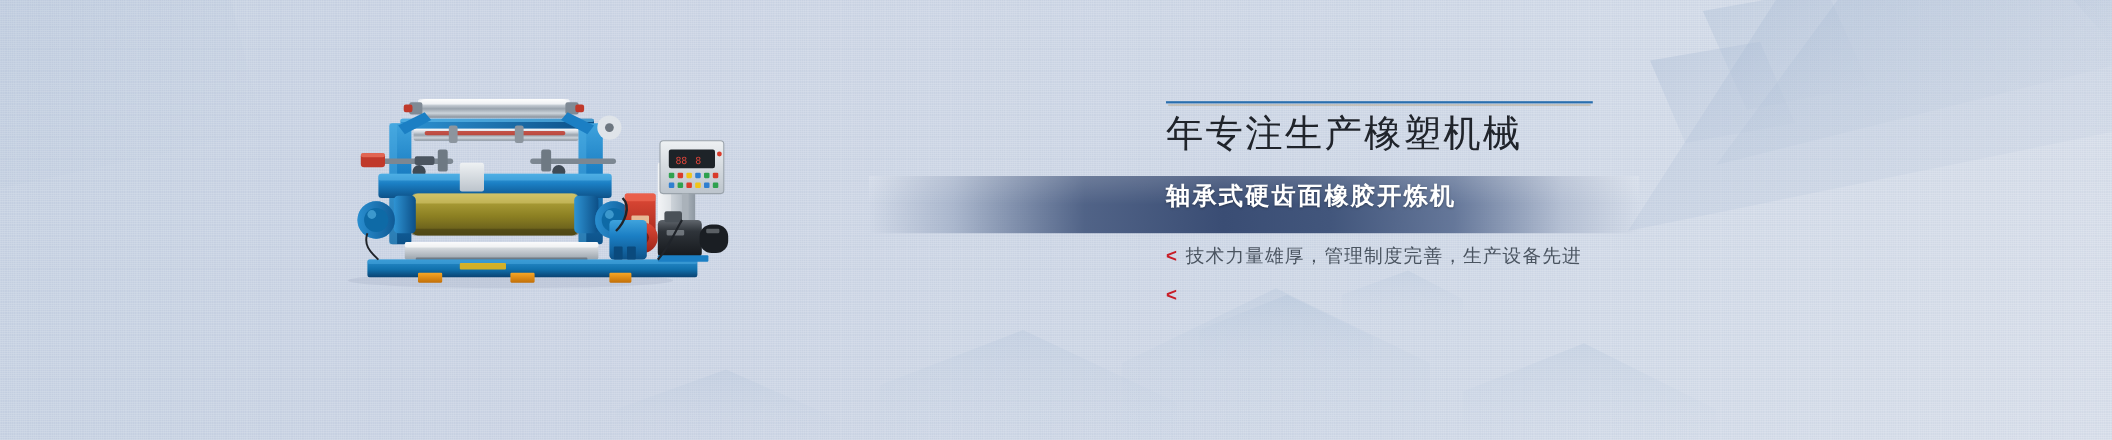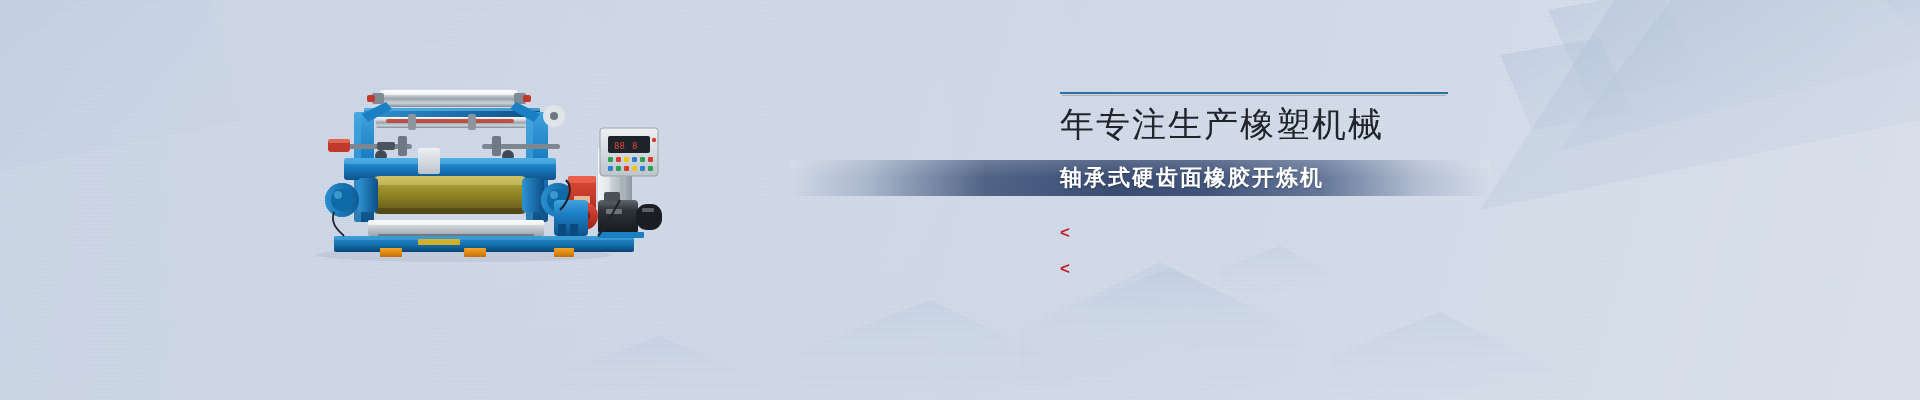--- a/index.html
+++ b/index.html
@@ -69,36 +69,36 @@
     position: absolute; left: 0; top: 0; width: 388px; height: 2px;
     background: #2a6fae;
   }
   .rule-tan {
     position: absolute; left: 2px; top: 3px; width: 384px; height: 1px;
     background: rgba(176,160,130,0.75);
   }
 
   .headline {
     margin: 9px 0 0 0;
-    font-family: Liberation Serif, serif;
+    font-family: Liberation Mono, monospace;
     font-size: 34px;
     line-height: 1.08;
     letter-spacing: 2px;
     color: #20242b;
     white-space: nowrap;
     font-weight: 400;
   }
 
   
   .subbar-wrap {
     position: absolute;
     left: -270px;
     top: 68px;
     width: 700px;
-    height: 36px;
+    height: 52px;
   }
   .subbar-bg {
     position: absolute; inset: 0;
     background: linear-gradient(90deg,
       rgba(198,208,224,0.0)   0%,
       rgba(140,156,184,0.55) 11%,
       rgba(74,93,130,0.95)   28%,
       rgba(58,77,116,1)      46%,
       rgba(66,86,124,1)      60%,
       rgba(92,111,147,0.92)  76%,
@@ -387,20 +387,21 @@
 
     <div class="subbar-wrap">
       <div class="subbar-bg"></div>
       <div class="subbar-sheen"></div>
       <div class="subtitle">轴承式硬齿面橡胶开炼机</div>
     </div>
 
     <ul class="bullets">
       <li class="bullet">
         <span class="bullet-marker">&lt;</span>
+        <span class="bullet-text">技术力量雄厚，管理制度完善，生产设备先进</span>
       </li>
       <li class="bullet">
         <span class="bullet-marker">&lt;</span>
       </li>
     </ul>
 
   </div>
 </div>
 
 </body></html>

